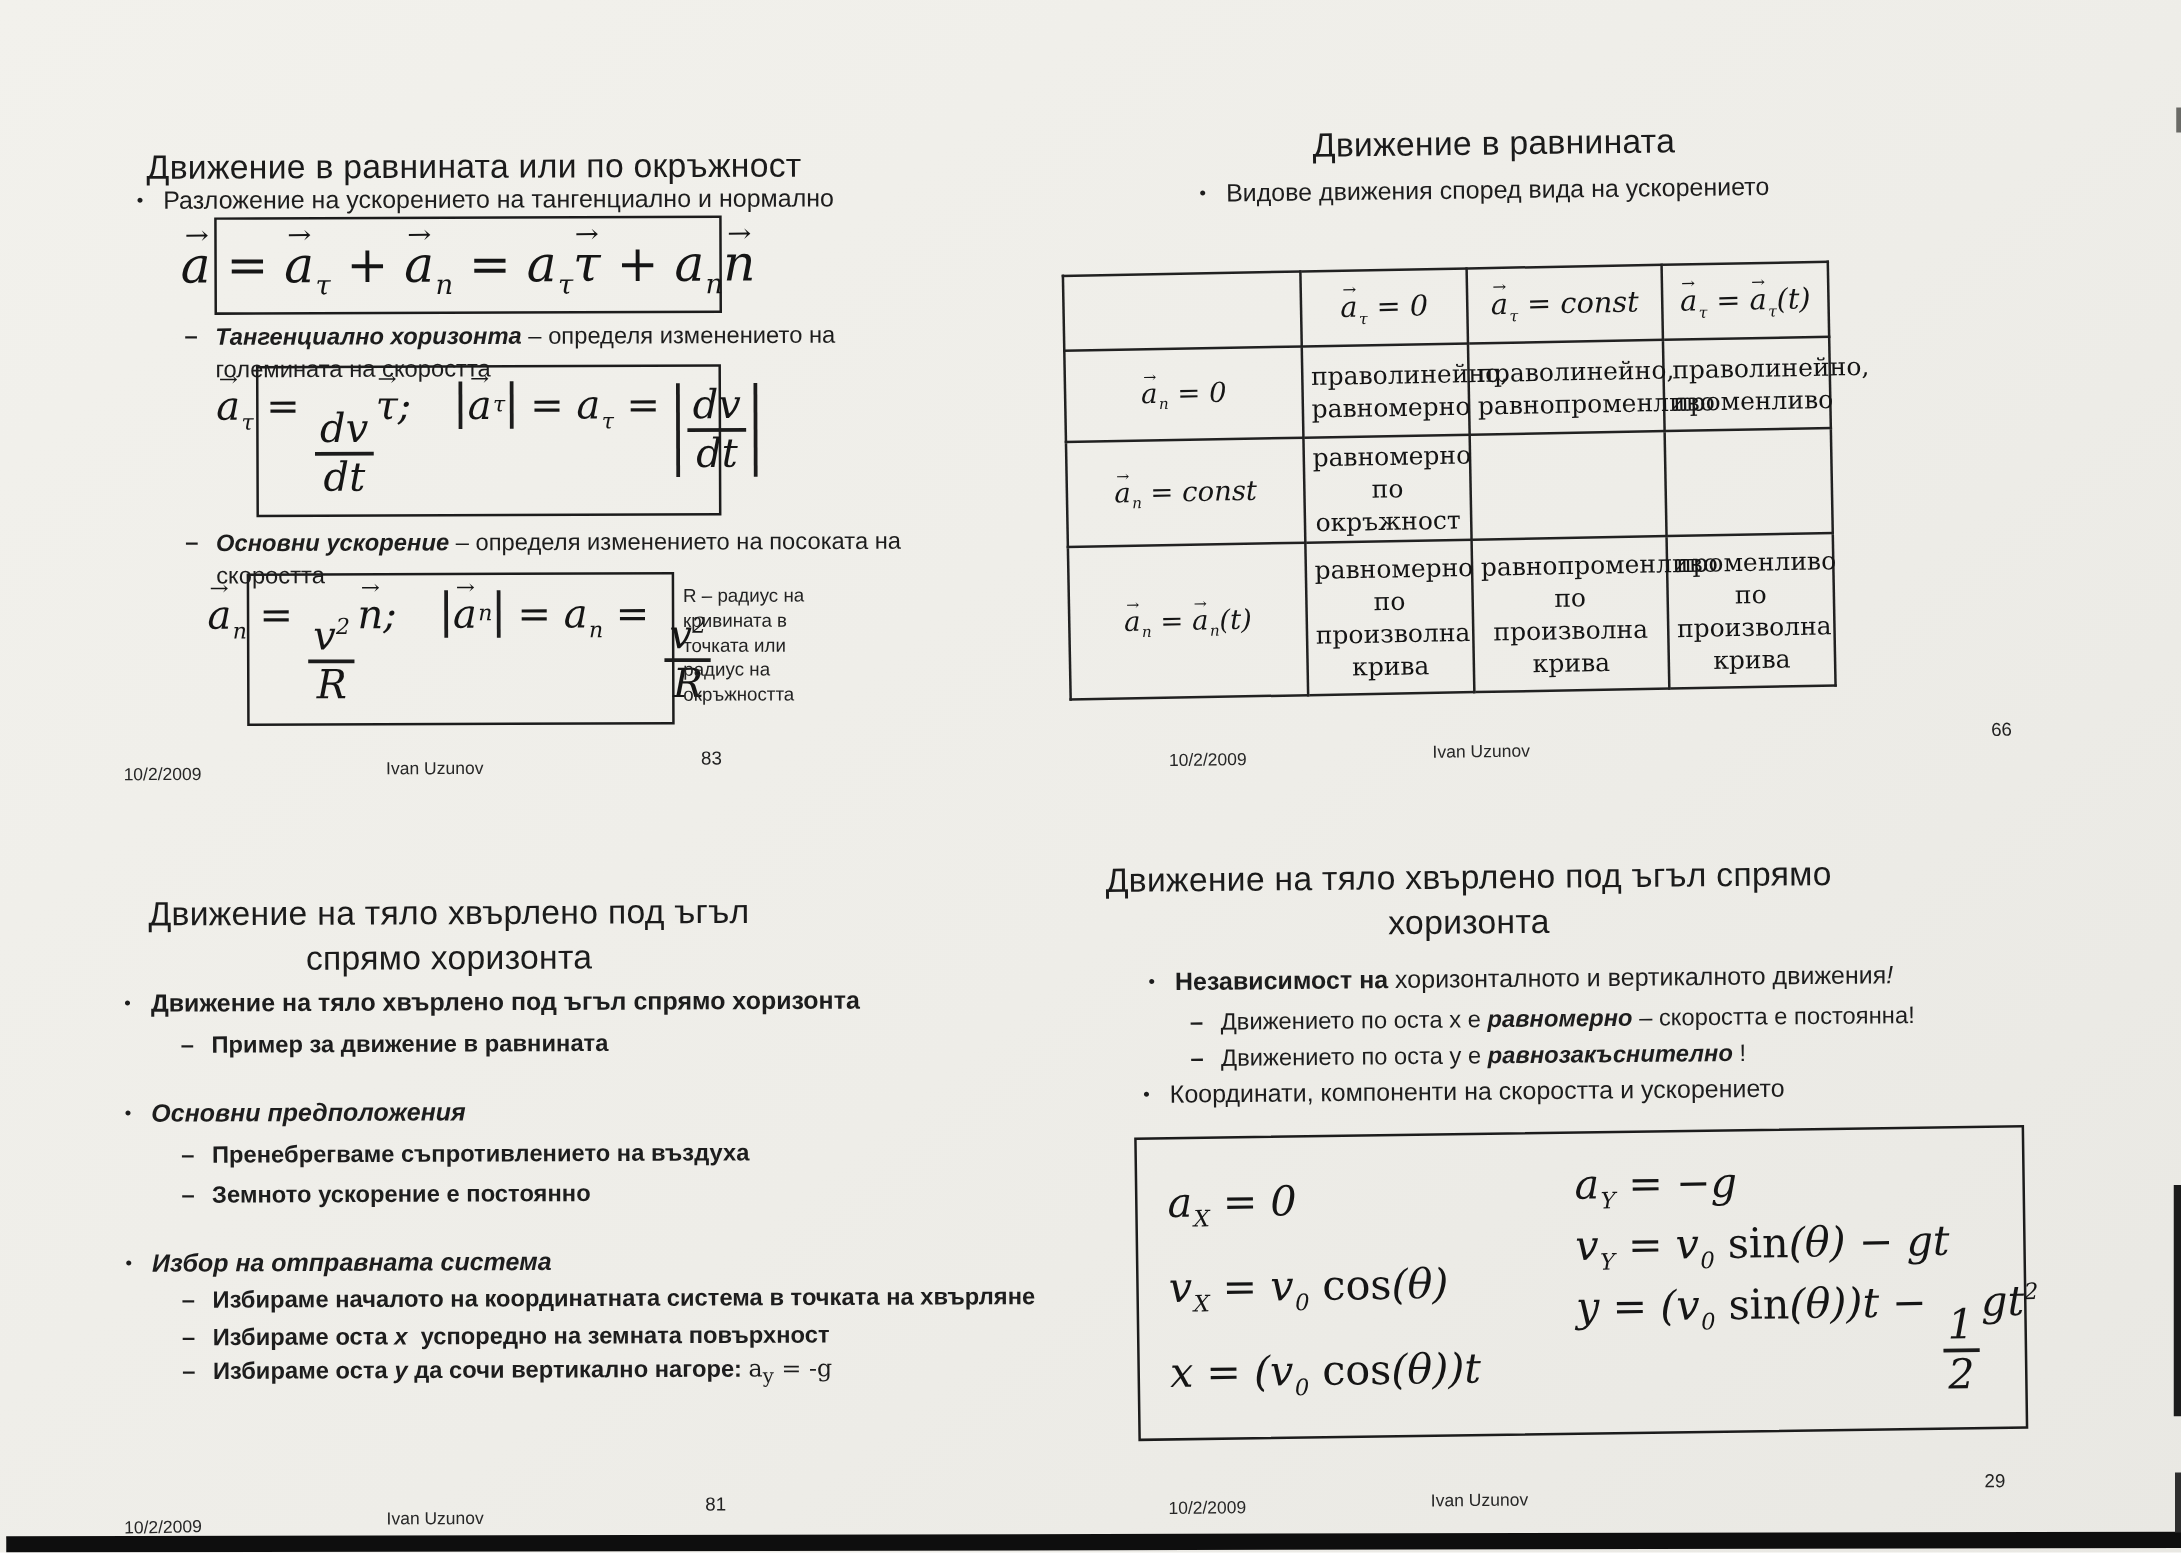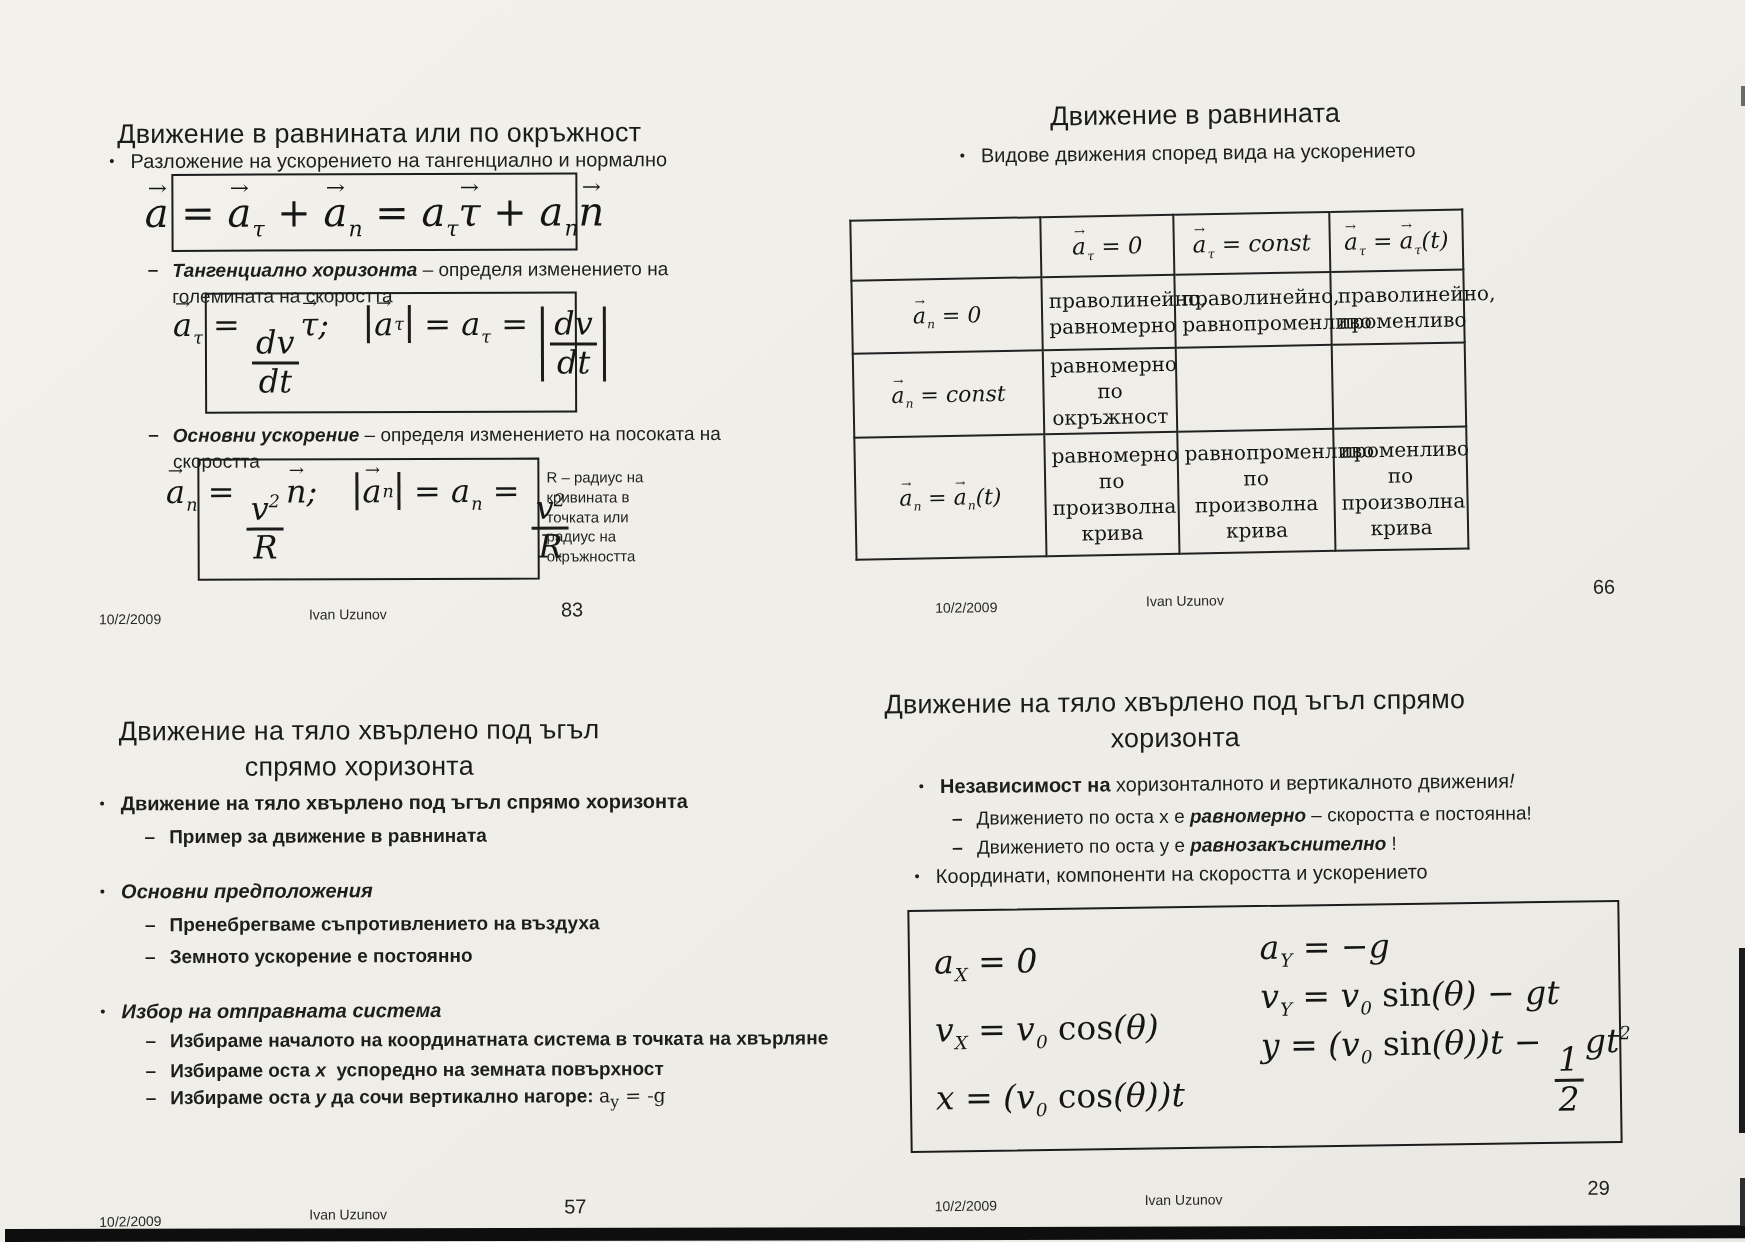--- a/index.html
+++ b/index.html
@@ -37,21 +37,21 @@
   .frac{display:inline-flex;flex-direction:column;align-items:center;vertical-align:-0.55em;line-height:1.12;text-align:center;margin:0 2px}
   .frac>span:first-child{border-bottom:3px solid #1c1c1c;padding:0 4px}
   .abs{display:inline-flex;align-items:center;border-left:3px solid #1c1c1c;border-right:3px solid #1c1c1c;padding:0 4px;margin:0 3px}
   .sp{display:inline-block;width:1.1em}
   .up{font-style:normal}
   .m2{font-family:"DejaVu Serif",serif;font-weight:400}
 
   .rnote{font-size:15px;line-height:1.32;white-space:pre-line;color:#222}
 
   .foot{font-size:14px;color:#272727}
-  .pnum{font-size:20px;color:#222}
+  .pnum{font-size:15px;color:#222}
 
   table.mtable{border-collapse:collapse;table-layout:fixed;transform:rotate(-0.35deg)}
   table.mtable td{border:2.3px solid #212121;text-align:center;vertical-align:middle;padding:2px 6px}
   td.cellv{font-family:"DejaVu Serif",serif;font-size:20px;line-height:1.3;white-space:pre-line;color:#141414}
   td.hmath{font-size:23px}
 
   .fbox68{border:2.5px solid #1c1c1c;display:flex;transform:rotate(-0.25deg)}
   .fbox68 .fcol{display:flex;flex-direction:column;justify-content:space-around;padding:16px 0 18px 24px}
   .fbox68 .fcol.c1{width:46%}
   .fbox68 .fcol.c2{width:54%}
@@ -221,21 +221,21 @@
     <span class="mk">–</span>
     <span>Избираме оста <b><i>x</i></b>&nbsp; успоредно на земната повърхност</span>
   </div>
   <div class="el li dashline bold" style="left:65px;top:455px">
     <span class="mk">–</span>
     <span>Избираме оста <b><i>y</i></b> да сочи вертикално нагоре: <span class="m2">a<sub>y</sub> = -g</span></span>
   </div>
 
   <div class="el foot" style="left:18px;top:582px;transform:rotate(-0.8deg)">10/2/2009</div>
   <div class="el foot" style="left:228px;top:576px">Ivan Uzunov</div>
-  <div class="el pnum" style="left:483px;top:566px">57</div>
+  <div class="el pnum" style="left:483px;top:566px">81</div>
 </section>
 
 <section class="slide s68">
   <div class="el title" style="left:0;top:78px;width:634px">Движение на тяло хвърлено под ъгъл спрямо хоризонта</div>
 
   <div class="el li bullet1" style="left:60px;top:166px">
     <span class="mk">•</span>
     <span><b>Независимост на</b> хоризонталното и вертикалното движения<i>!</i></span>
   </div>
   <div class="el li dashline" style="left:93px;top:199px">

